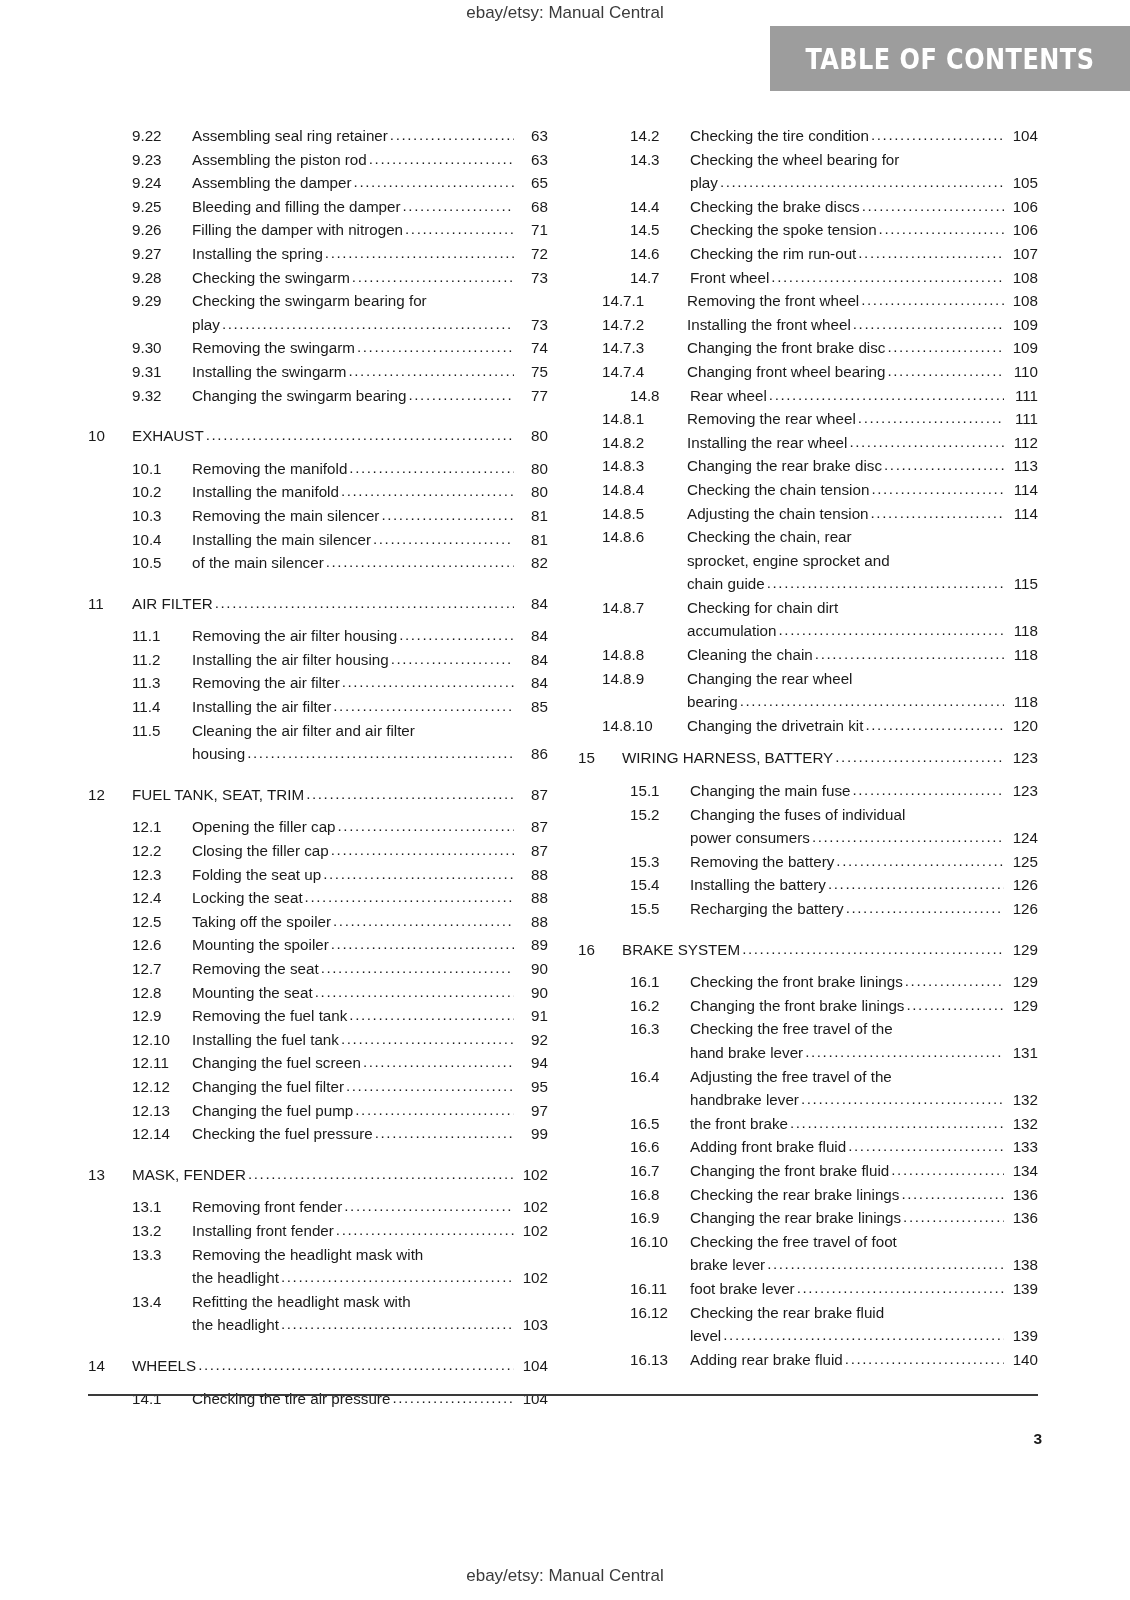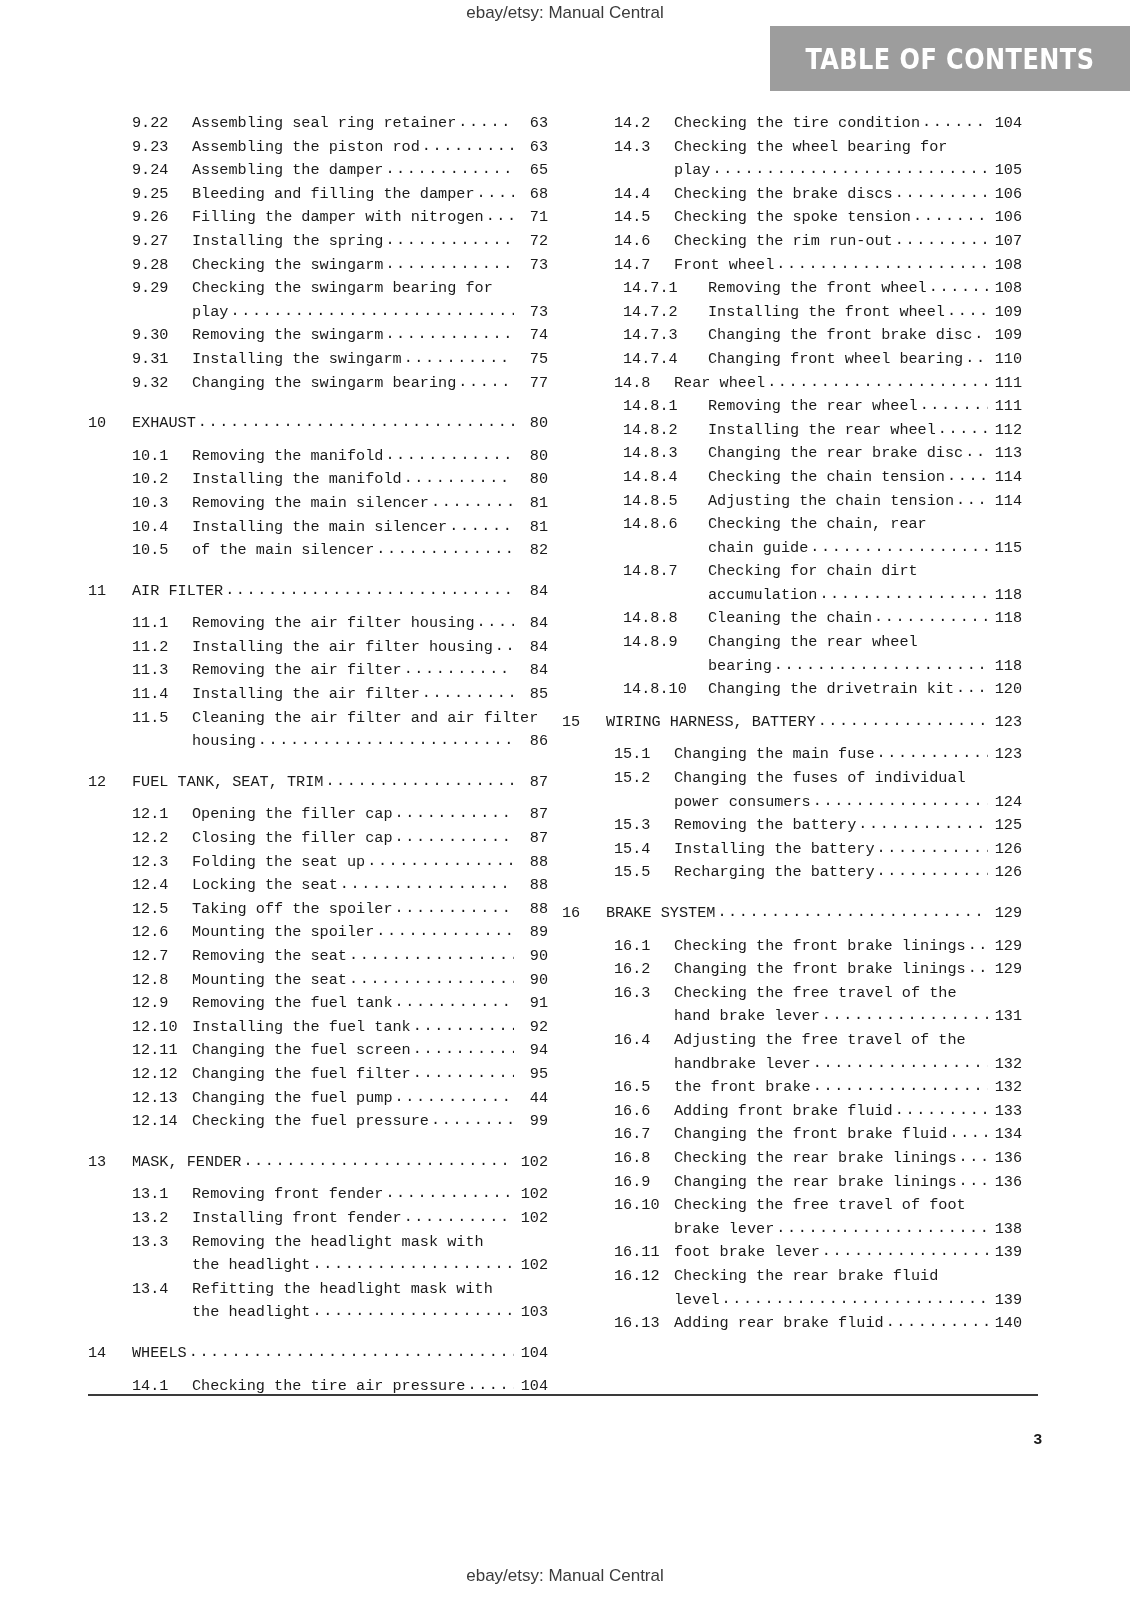--- a/index.html
+++ b/index.html
@@ -50,26 +50,25 @@
     font-size: 29px;
     font-weight: bold;
     letter-spacing: 0.5px;
     font-family: "DejaVu Sans Condensed", "Liberation Sans Narrow", "Liberation Sans", sans-serif;
     transform: scaleX(0.92);
     transform-origin: center;
     white-space: nowrap;
   }
   .content {
     position: absolute;
-    top: 112px;
+    top: 124px;
     left: 88px;
     width: 950px;
     display: flex;
-    gap: 14px;
-    font-family: Liberation Mono, monospace;
+    gap: 30px;
   }
   .column {
     width: 460px;
   }
   .toc-row {
     display: flex;
     font-size: 15.2px;
     line-height: 23.6px;
     align-items: flex-start;
   }
@@ -79,21 +78,21 @@
   }
   .num {
     flex: 0 0 auto;
     white-space: nowrap;
   }
   
   .c-left .num.lvl1 { width: 44px; }
   .c-left .num.lvl2 { width: 60px; margin-left: 44px; }
   .c-right .num.lvl1 { width: 44px; }
   .c-right .num.lvl2 { width: 60px; margin-left: 52px; }
-  .c-right .num.lvl3 { width: 85px; margin-left: 61px; }
+  .c-right .num.lvl3 { width: 85px; margin-left: 24px; }
   .title-cell {
     flex: 1 1 auto;
     position: relative;
     overflow: hidden;
   }
   .title-cell .line {
     display: flex;
     align-items: flex-end;
   }
   .t-text {
@@ -516,21 +515,21 @@
             <span class="page">95</span>
           </div>
         </div>
       </div>
       <div class="toc-row">
         <div class="num lvl2">12.13</div>
         <div class="title-cell">
           <div class="line">
             <span class="t-text">Changing the fuel pump</span>
             <span class="dots">................................................................................</span>
-            <span class="page">44</span>
+            <span class="page">97</span>
           </div>
         </div>
       </div>
       <div class="toc-row">
         <div class="num lvl2">12.14</div>
         <div class="title-cell">
           <div class="line">
             <span class="t-text">Checking the fuel pressure</span>
             <span class="dots">................................................................................</span>
             <span class="page">99</span>
@@ -780,20 +779,23 @@
             <span class="dots">................................................................................</span>
             <span class="page">114</span>
           </div>
         </div>
       </div>
       <div class="toc-row">
         <div class="num lvl3">14.8.6</div>
         <div class="title-cell">
           <div class="line">
             <span class="t-text">Checking the chain, rear</span>
+          </div>
+          <div class="line">
+            <span class="t-text">sprocket, engine sprocket and</span>
           </div>
           <div class="line">
             <span class="t-text">chain guide</span>
             <span class="dots">................................................................................</span>
             <span class="page">115</span>
           </div>
         </div>
       </div>
       <div class="toc-row">
         <div class="num lvl3">14.8.7</div>

